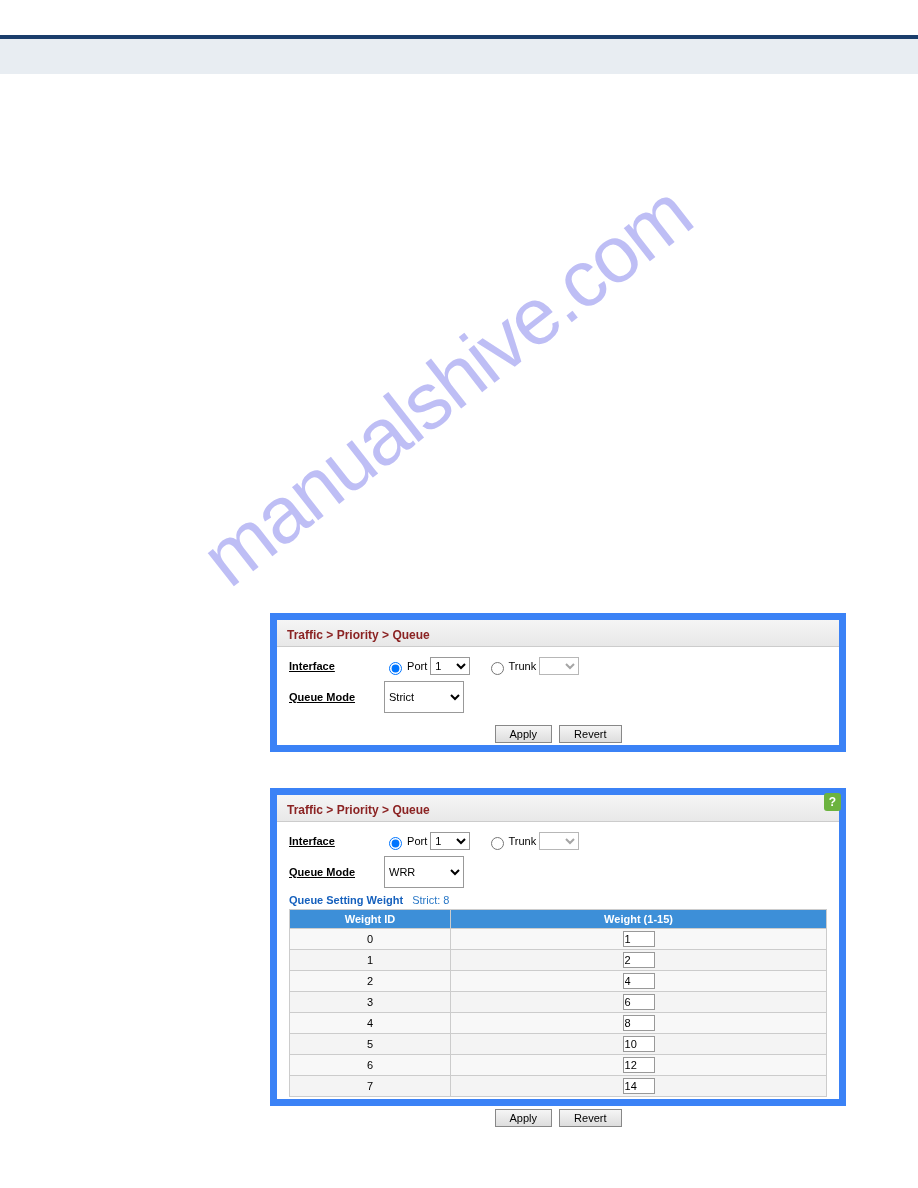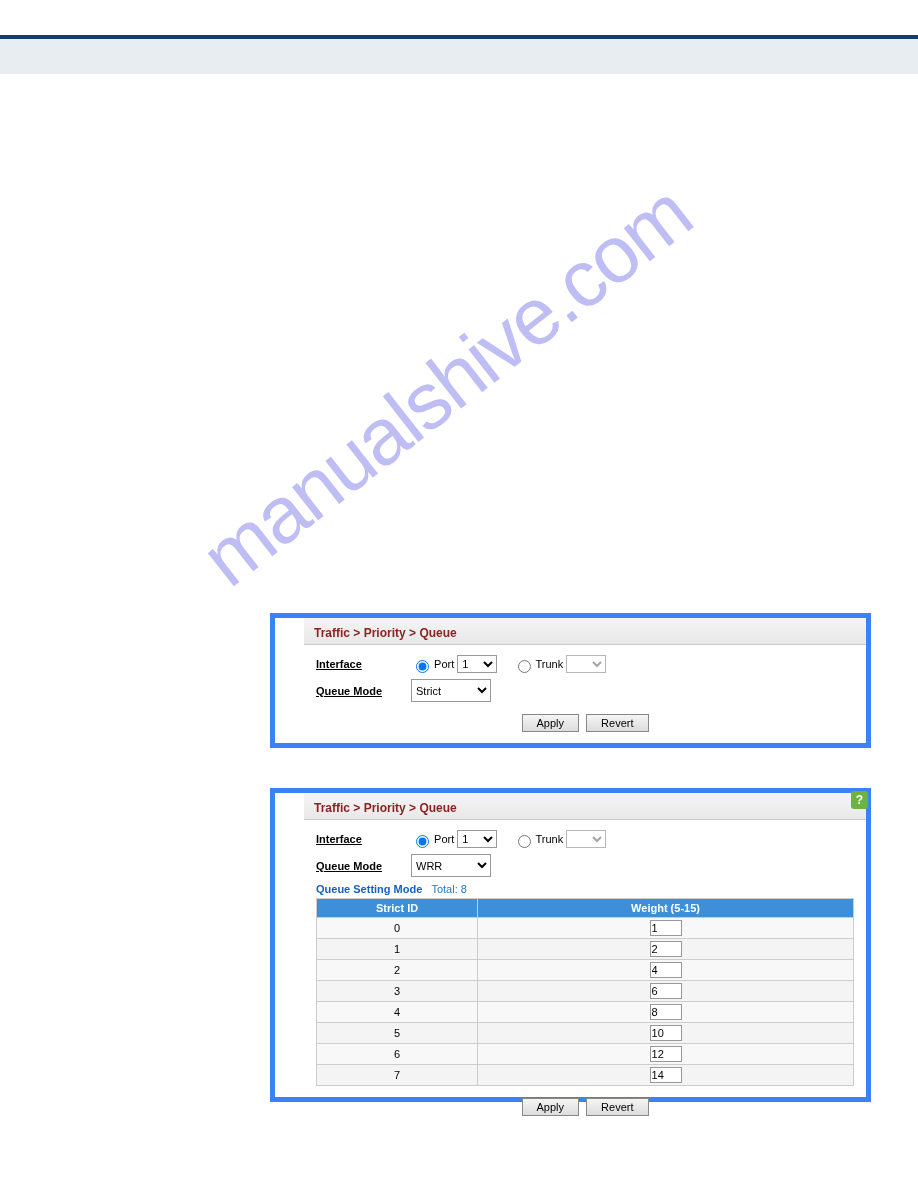--- a/index.html
+++ b/index.html
@@ -28,23 +28,22 @@
     opacity: 0.55;
     transform: rotate(-38deg);
     transform-origin: center;
     font-family: Arial, sans-serif;
     letter-spacing: -2px;
     pointer-events: none;
     z-index: 10;
   }
   .panel {
     position: absolute;
-    border: 5px solid #3b82f6;
-    background: #fff;
-    padding-left: 29px;
+    border: 7px solid #3b82f6;
+    background: #fff;
   }
   .panel1 {
     left: 270px;
     top: 613px;
     width: 562px;
     height: 125px;
   }
   .panel2 {
     left: 270px;
     top: 788px;
@@ -95,21 +94,21 @@
     width: 40px;
     border: 1px solid #999;
     background: #fff;
     height: 18px;
   }
   select.mode {
     font-size: 11px;
     width: 80px;
     border: 1px solid #999;
     background: #fff;
-    height: 23px;
+    height: 32px;
   }
   .btn-row {
     text-align: center;
     margin-top: 12px;
   }
   .btn {
     font-size: 11px;
     padding: 2px 14px;
     border: 1px solid #888;
     background: linear-gradient(#f5f5f5, #ddd);
@@ -218,32 +217,32 @@
       </div>
     </div>
     <div class="form-row">
       <div class="form-label">Queue Mode</div>
       <select class="mode">
         <option>WRR</option>
       </select>
     </div>
 
     <div class="table-title">
-      <span>Queue Setting Mode</span>
+      <span>Queue Setting Weight</span>
       <span class="total">
-        <span>Total:</span>
+        <span>Strict:</span>
         <span>8</span>
       </span>
     </div>
 
     <table class="queue-table">
       <thead>
         <tr>
-          <th style="width:30%">Strict ID</th>
-          <th>Weight (5-15)</th>
+          <th style="width:30%">Weight ID</th>
+          <th>Weight (1-15)</th>
         </tr>
       </thead>
       <tbody id="queue-tbody">
           <tr>
             <td>0</td>
             <td><input class="weight-input" value="1" style=""></td>
           </tr>
           <tr>
             <td>1</td>
             <td><input class="weight-input" value="2" style=""></td>

